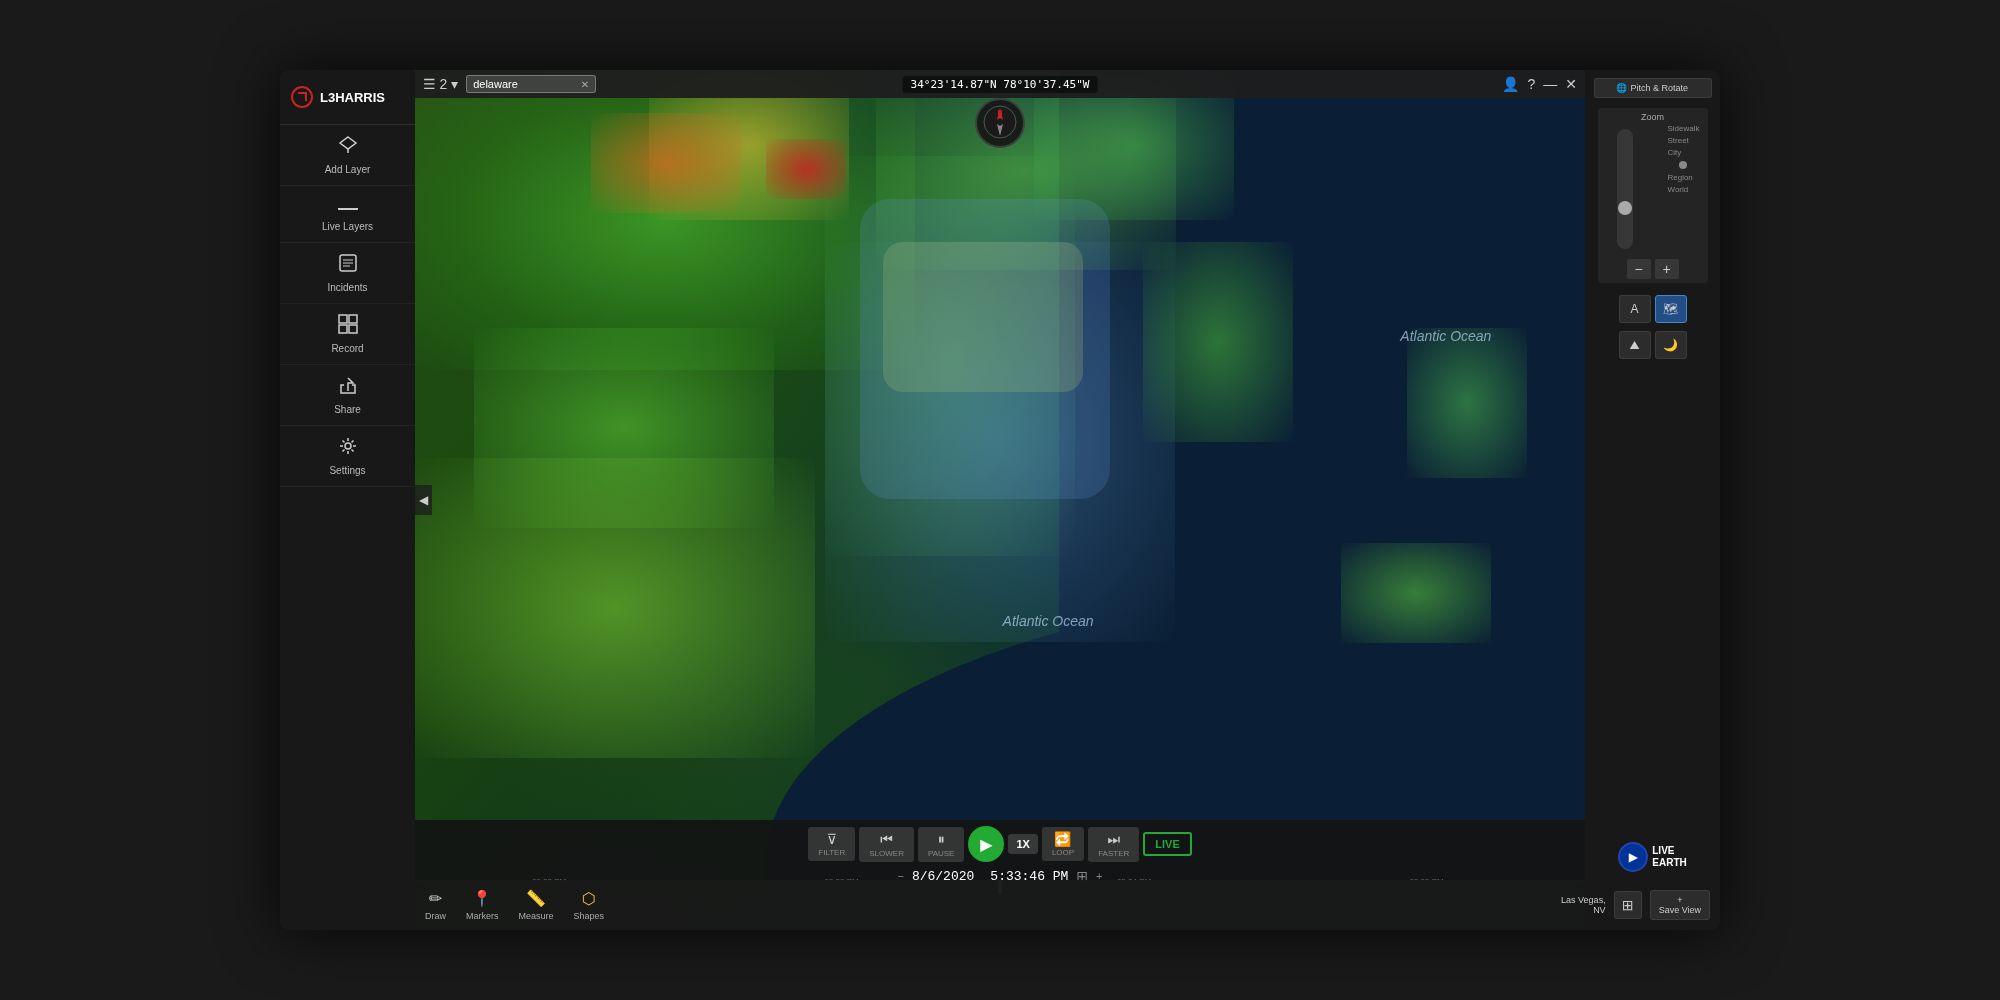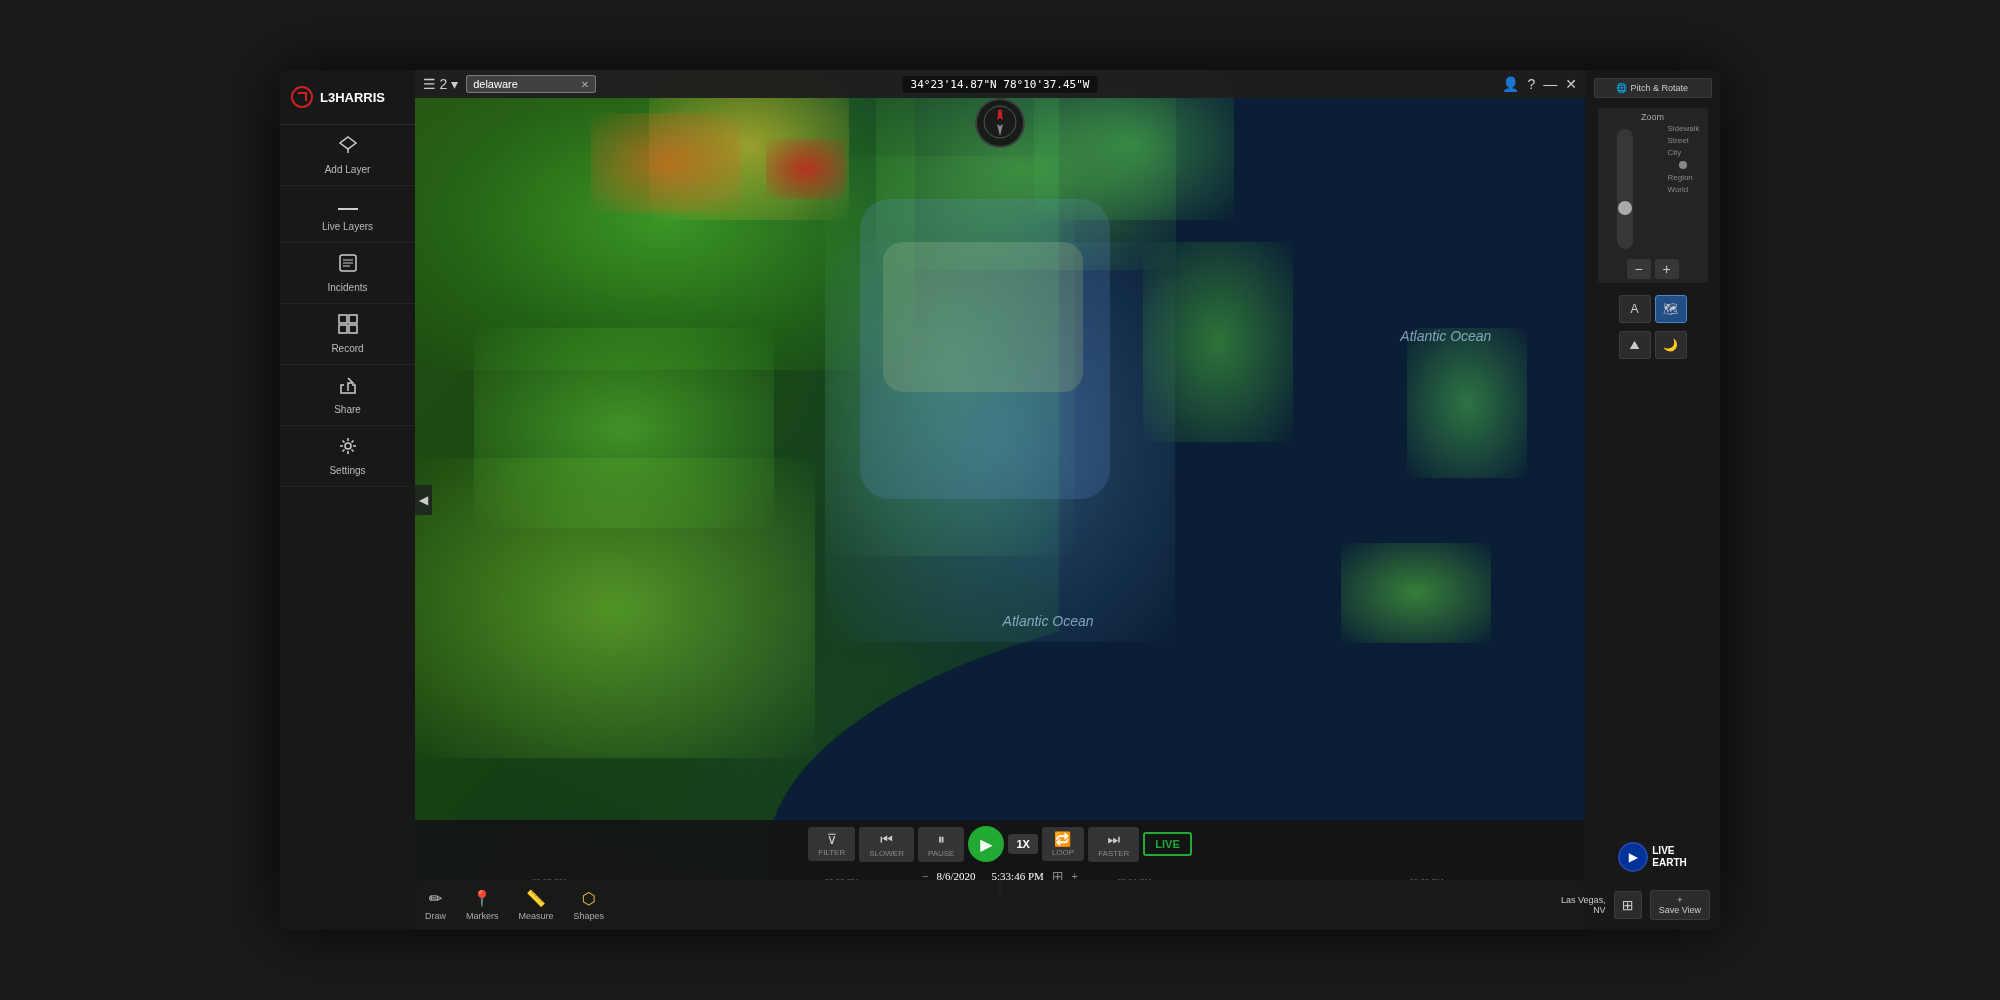--- a/index.html
+++ b/index.html
@@ -343,22 +343,22 @@
     .time-display {
       display: flex;
       align-items: center;
       justify-content: center;
       gap: 8px;
       padding: 2px 0;
     }
 
     .time-text {
       color: white;
-      font-size: 11px;
-      font-family: Liberation Serif, serif;
+      font-size: 13px;
+      font-family: Liberation Mono, monospace;
     }
 
     .time-separator {
       color: #888;
       font-size: 10px;
     }
 
     .timeline-track {
       height: 25px;
       background: rgba(15,15,15,0.9);

